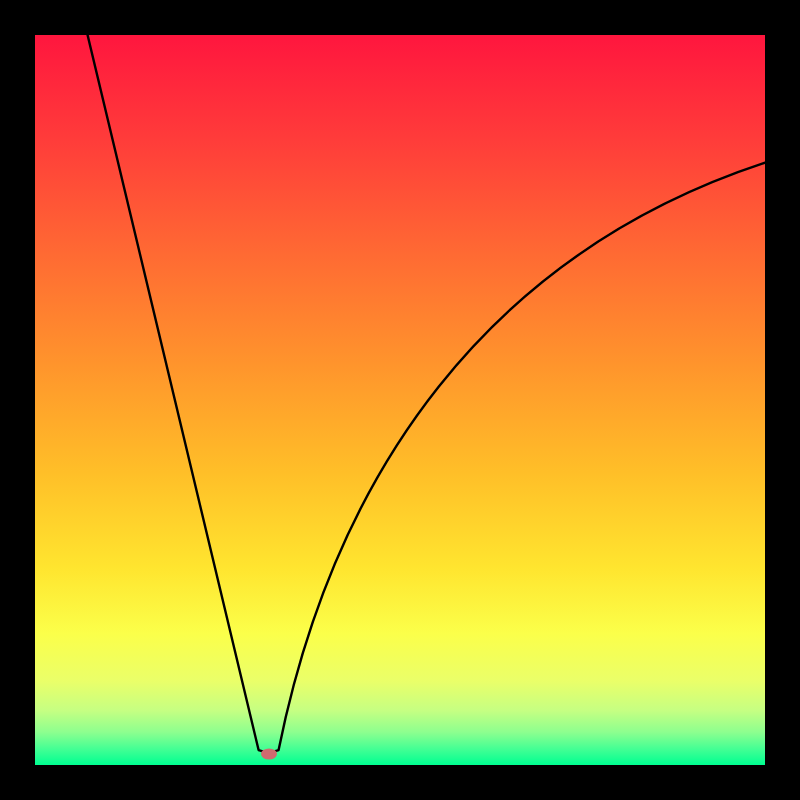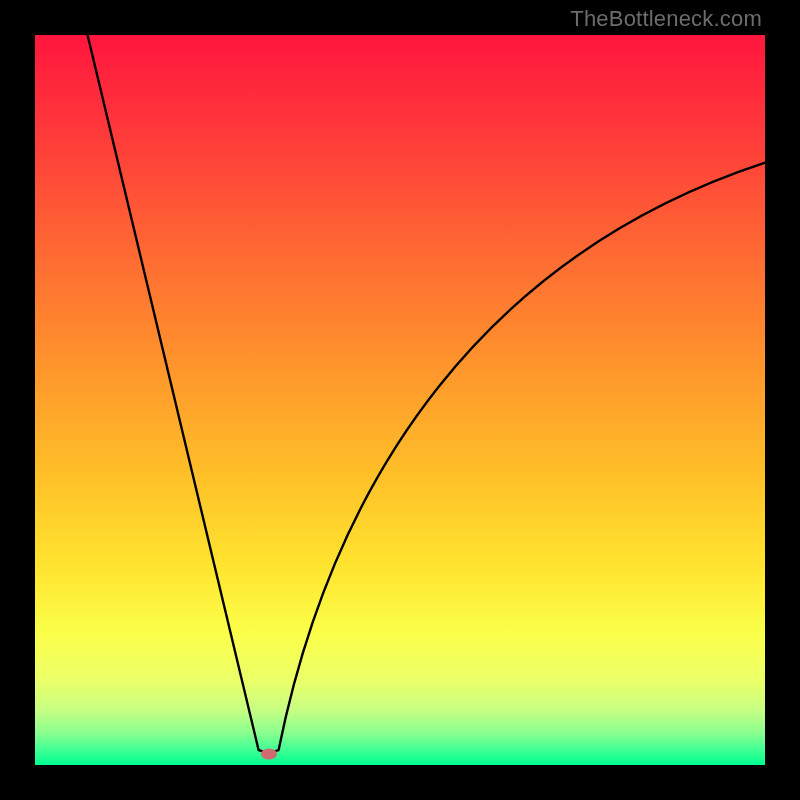--- a/index.html
+++ b/index.html
@@ -50,21 +50,20 @@
     width: 16px;
     height: 11px;
     border-radius: 50%;
     transform: translate(-50%, -50%);
   }
 </style>
 </head>
 <body>
 
 <div id="frame">
-  <div id="watermark">TheBottleneck.com</div>
 
   <div id="plot-area">
     <svg id="gradient-bg" viewBox="0 0 730 730" preserveAspectRatio="none">
       <defs>
         <linearGradient id="bg-grad" x1="0" y1="0" x2="0" y2="1">
             <stop offset="0.00%" stop-color="#ff163e"></stop>
             <stop offset="14.00%" stop-color="#ff3b3a"></stop>
             <stop offset="30.00%" stop-color="#ff6a33"></stop>
             <stop offset="45.00%" stop-color="#ff942c"></stop>
             <stop offset="60.00%" stop-color="#ffbf28"></stop>

